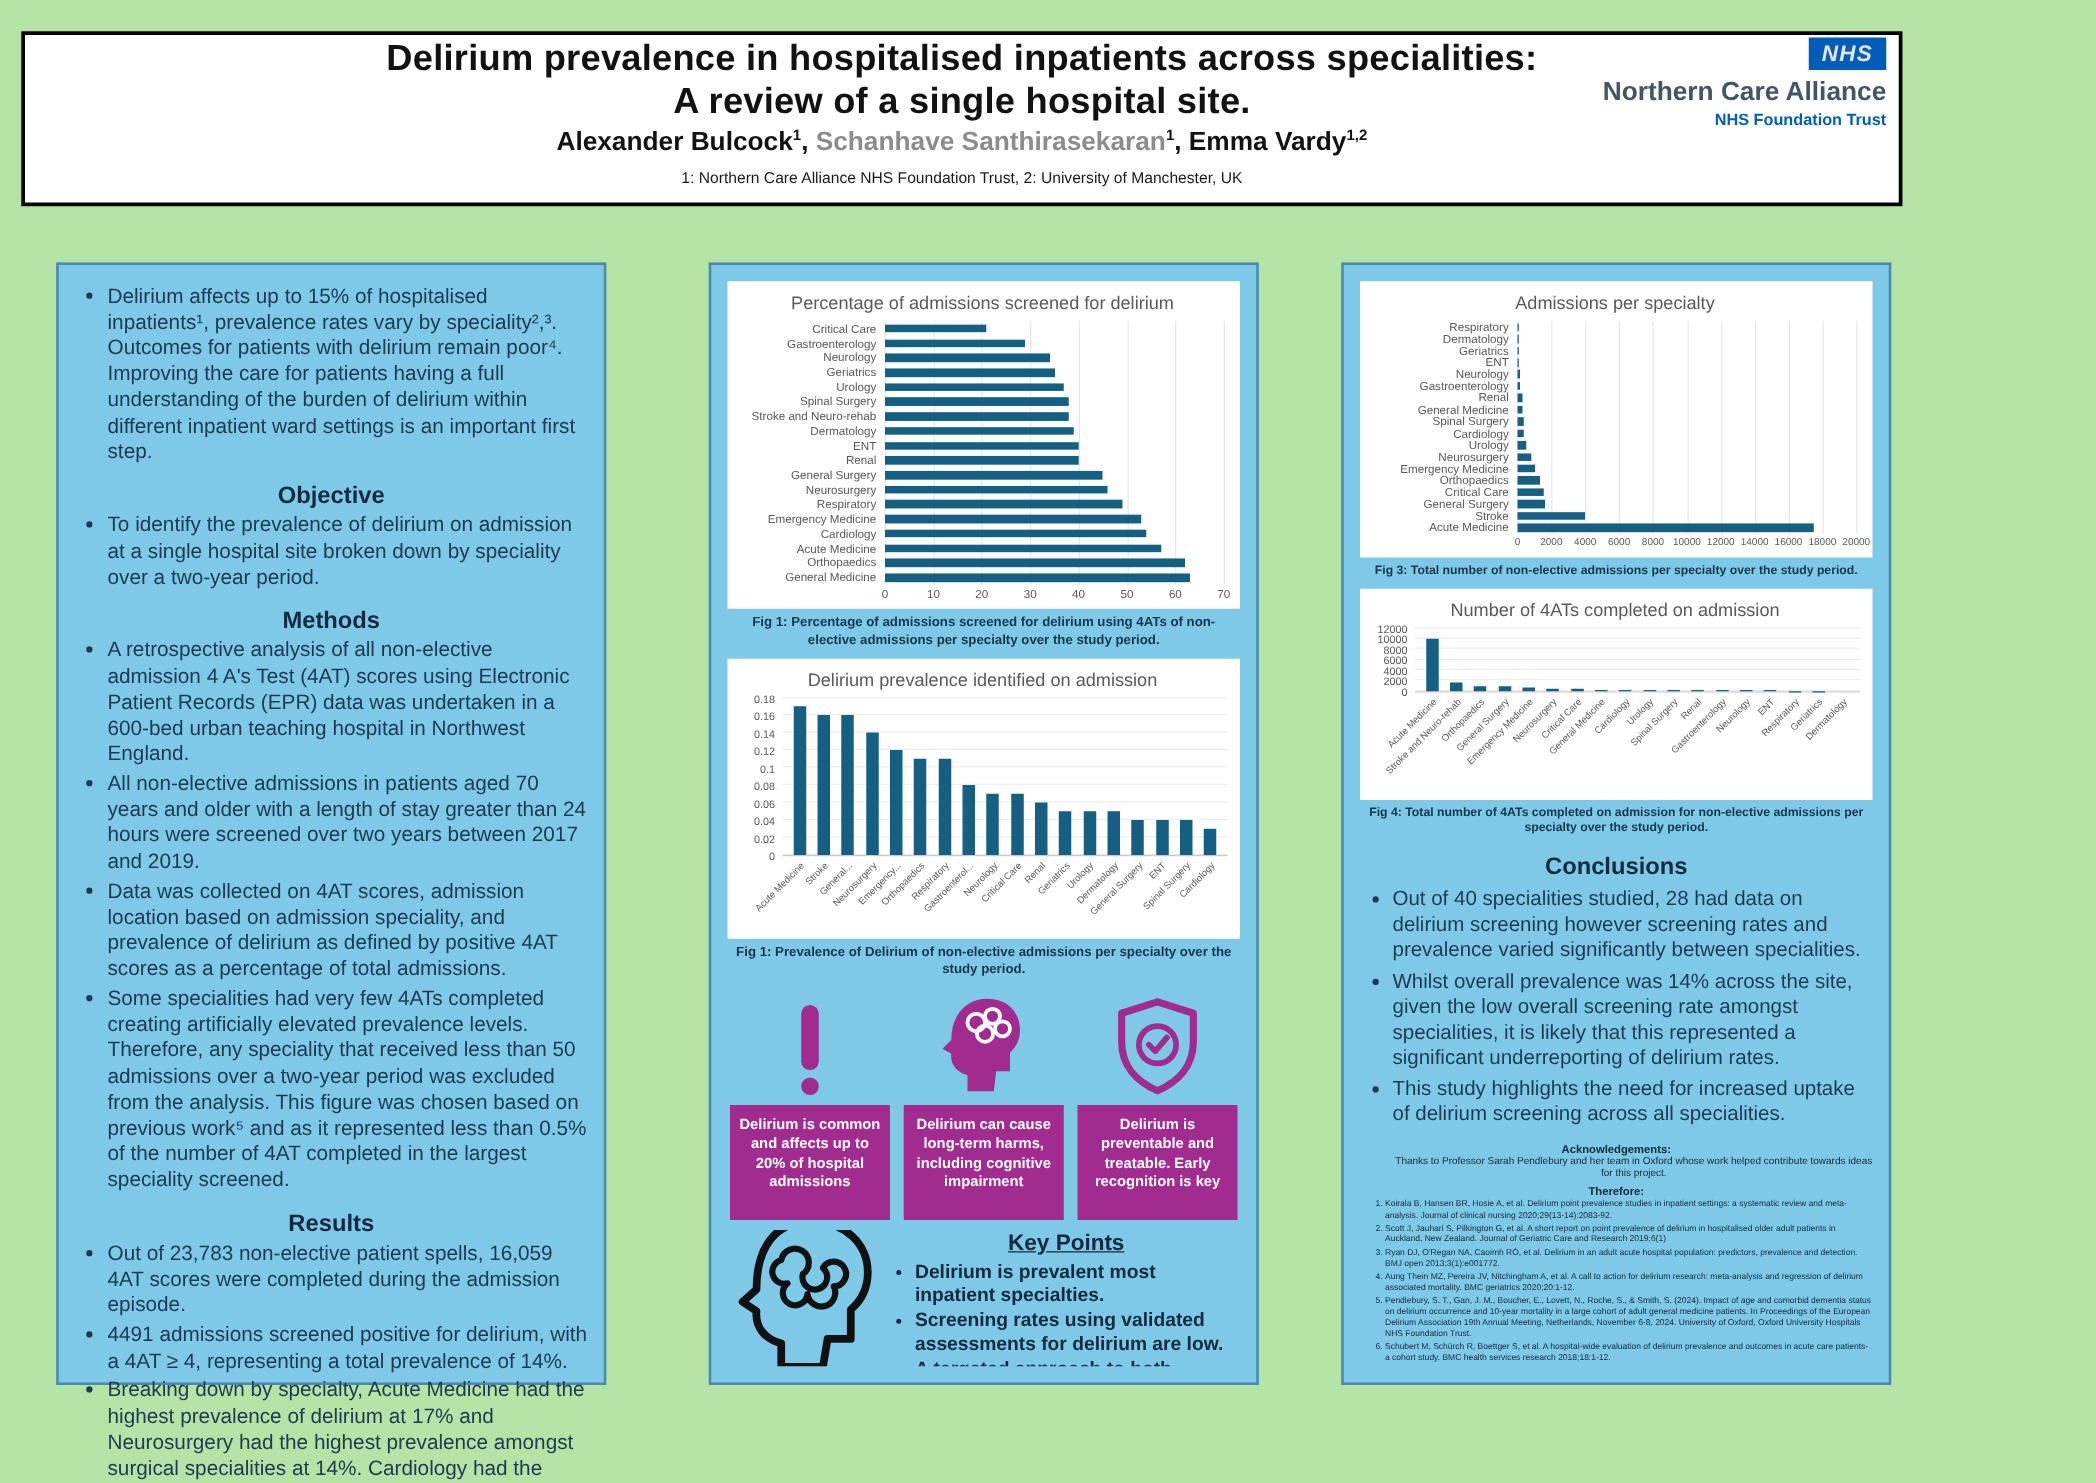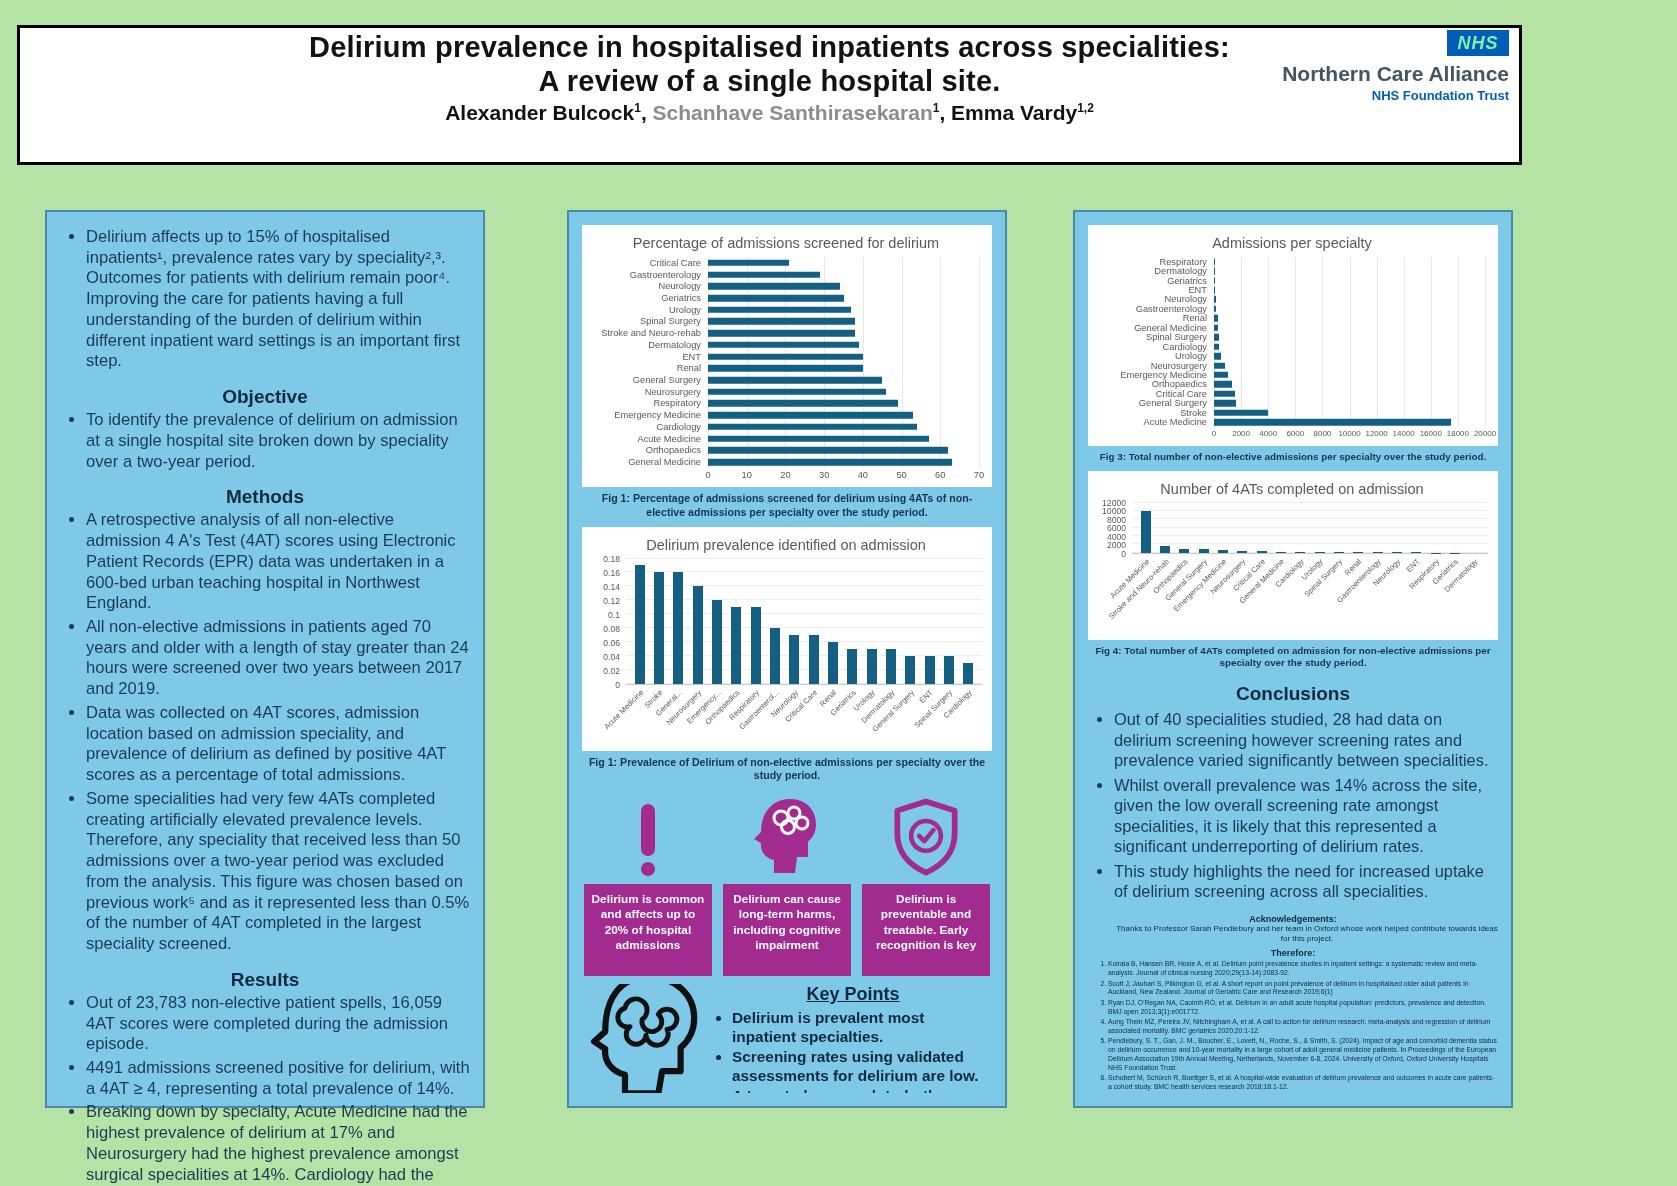--- a/index.html
+++ b/index.html
@@ -12,21 +12,21 @@
   
   .hdr{position:absolute;left:17px;top:25px;width:1505px;height:140px;background:#fff;
        border:3px solid #000;box-sizing:border-box;}
   .titles{position:absolute;left:0;right:0;top:2px;text-align:center;}
   .t1,.t2{margin:1px 0;font-size:29px;font-weight:800;color:#121212;letter-spacing:.2px;}
   .authors{margin-top:3px;font-size:21px;font-weight:bold;color:#121212;}
   .authors sup{font-size:12px;}
   .authors .gray{color:#8c8c8c;}
   .affil{margin-top:9px;font-size:12.5px;color:#1a1a1a;}
   .logo{position:absolute;right:10px;top:2px;display:flex;flex-direction:column;align-items:flex-end;}
-  .nhs-box{background:#005EB8;color:#86efac;width:62px;height:26px;display:flex;align-items:center;
+  .nhs-box{background:#005EB8;color:#e5e5e5;width:62px;height:26px;display:flex;align-items:center;
            justify-content:center;font-weight:bold;font-style:italic;font-size:18px;letter-spacing:1px;margin-bottom:6px;}
   .org{color:#425563;font-size:21px;font-weight:600;}
   .trust{color:#005EB8;font-size:13px;font-weight:bold;margin-top:2px;}
 
   
   .panel{position:absolute;top:210px;width:440px;height:898px;background:#7EC8E8;
          border:2px solid #4A89A8;box-sizing:border-box;padding:13px;display:flex;flex-direction:column;}
   .panel.left{left:45px;}
   .panel.mid{left:567px;}
   .panel.right{left:1073px;}
@@ -102,20 +102,21 @@
 </head>
 <body>
 
 <div class="page">
 
   <header class="hdr">
     <div class="titles">
       <div class="t1">Delirium prevalence in hospitalised inpatients across specialities:</div>
       <div class="t2">A review of a single hospital site.</div>
       <div class="authors"><span>Alexander Bulcock</span><sup>1</sup><span>, </span><span class="gray">Schanhave Santhirasekaran</span><sup>1</sup><span>, </span><span>Emma Vardy</span><sup>1,2</sup></div>
+      <div class="affil">1:  Northern Care Alliance NHS Foundation Trust, 2: University of Manchester, UK</div>
     </div>
     <div class="logo">
       <div class="nhs-box">
           <span>NHS</span>
         </div>
       <div class="org">Northern Care Alliance</div>
       <div class="trust">NHS Foundation Trust</div>
     </div>
   </header>
 

